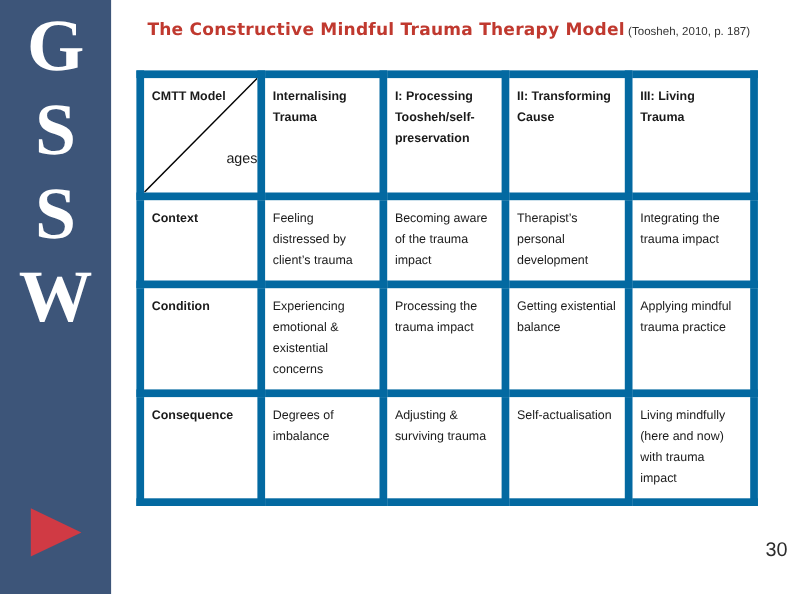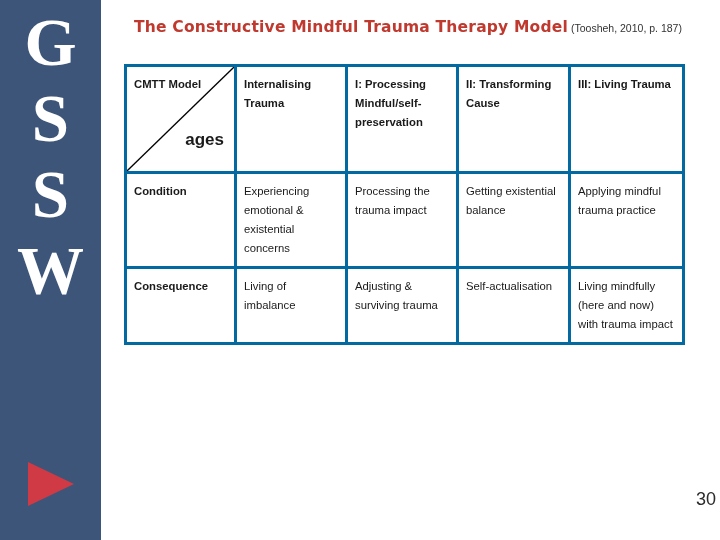--- a/index.html
+++ b/index.html
@@ -79,21 +79,21 @@
   
   #cmtt-table {
     position: absolute;
     left: 124px;
     top: 64px;
     border-collapse: collapse;
     table-layout: fixed;
     width: 558px;
   }
   #cmtt-table td {
-    border: 3px solid #0369a1;
+    border: 7px solid #0369a1;
     vertical-align: top;
     padding: 8px 8px 8px 7px;
     font-family: "Liberation Sans", sans-serif;
     font-size: 11.3px;
     line-height: 19px;
     color: #1a1a1a;
   }
   #cmtt-table col.c0 { width: 110px; }
   #cmtt-table col.c1 { width: 111px; }
   #cmtt-table col.c2 { width: 111px; }
@@ -111,24 +111,24 @@
   .corner-diag {
     position: absolute;
     left: 0;
     top: 0;
     width: 100%;
     height: 100%;
     pointer-events: none;
   }
   .corner-stages {
     position: absolute;
-    right: 10px;
+    right: 0;
     bottom: 22px;
-    font-weight: bold;
-    font-size: 17px;
+    font-weight: normal;
+    font-size: 13px;
   }
   .corner-cmtt {
     position: relative;
     z-index: 2;
   }
 
   #cmtt-table tr.body td.rowlabel {
     font-weight: bold;
   }
 
@@ -170,38 +170,45 @@
   <tbody>
     <tr class="header">
       <td class="corner">
         <svg class="corner-diag" viewBox="0 0 110 88" preserveAspectRatio="none">
           <line x1="0" y1="88" x2="110" y2="0" stroke="#000000" stroke-width="1.2"></line>
         </svg>
         <span class="corner-cmtt">CMTT Model</span>
         <span class="corner-stages">ages</span>
       </td>
       <td>Internalising Trauma</td>
-      <td>I: Processing Mindful/self-preservation</td>
+      <td>I: Processing Toosheh/self-preservation</td>
       <td>II: Transforming Cause</td>
       <td>III: Living Trauma</td>
     </tr>
 
+    <tr class="body">
+      <td class="rowlabel">Context</td>
+      <td>Feeling distressed by client’s trauma</td>
+      <td>Becoming aware of the trauma impact</td>
+      <td>Therapist’s personal development</td>
+      <td>Integrating the trauma impact</td>
+    </tr>
 
     <tr class="body">
       <td class="rowlabel">Condition</td>
       <td>Experiencing emotional &amp; existential concerns</td>
       <td>Processing the trauma impact</td>
       <td>Getting existential balance</td>
       <td>Applying mindful trauma practice</td>
     </tr>
 
 
     <tr class="body">
       <td class="rowlabel">Consequence</td>
-      <td>Living of imbalance</td>
+      <td>Degrees of imbalance</td>
       <td>Adjusting &amp; surviving trauma</td>
       <td>Self-actualisation</td>
       <td>Living mindfully (here and now) with trauma impact</td>
     </tr>
   </tbody>
 </table>
 
 <div id="page-number">30</div>
 
 </body></html>

